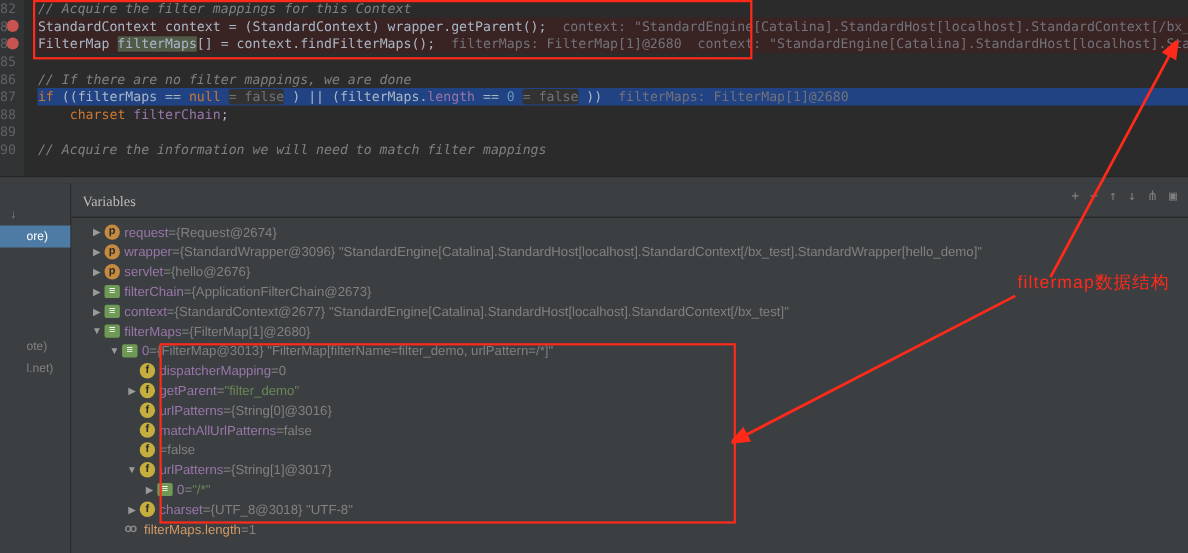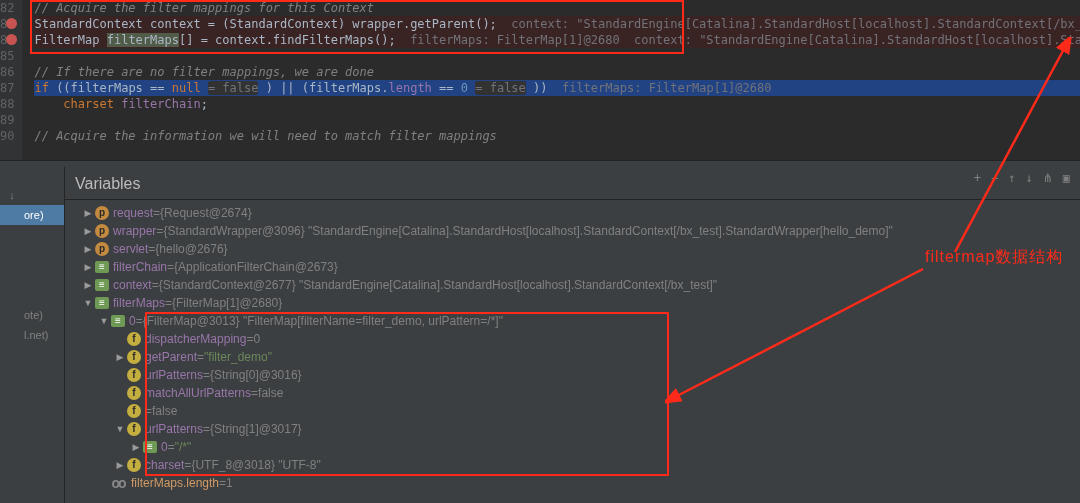--- a/index.html
+++ b/index.html
@@ -21,30 +21,30 @@
   
   .split{height:6px;background:#3c3f41;border-top:1px solid #232323}
   
   .dbg{height:337px;display:flex;background:#3c3f41}
   .dbg-left{width:64px;background:#3c3f41;border-right:1px solid #232323;color:#808080;font-family:"Segoe UI",Arial,sans-serif;font-size:11px;padding-top:18px}
   .dbg-left .row{display:flex;align-items:center;height:20px;padding-left:6px;gap:6px}
   .dbg-left .sel{background:#4e7ba3;color:#fff}
   .ico{display:inline-block;width:12px;text-align:center}
   
   .dbg-main{flex:1;background:#3c3f41;position:relative}
-  .var-h{font-family:Liberation Sans, sans-serif;font-size:16px;color:#bbb;padding:8px 10px 6px 10px;border-bottom:1px solid #232323}
+  .var-h{font-family:Liberation Serif, serif;font-size:13px;color:#bbb;padding:8px 10px 6px 10px;border-bottom:1px solid #232323}
   .toolbar{position:absolute;top:4px;right:10px;display:flex;gap:10px;color:#808080}
   .tree{padding:4px 0 0 4px;font-family:"Segoe UI",Arial,sans-serif;font-size:12px}
   .node{display:flex;align-items:center;height:18px;line-height:18px}
   .arr{width:14px;color:#9a9a9a;font-size:9px;text-align:center}
   .badge{display:inline-flex;align-items:center;justify-content:center;width:14px;height:14px;border-radius:50%;font-size:10px;font-weight:bold;margin-right:4px;color:#2b2b2b}
   .b-p{background:#c48a3f}
   .b-f{background:#c4ae3f}
   .b-eq{background:#6f9a55;border-radius:2px;width:14px;height:12px;color:#fff}
-  .b-oo{color:#888;background:none;font-size:14px;letter-spacing:-2px;margin-right:6px}
+  .b-oo{color:#888;background:none;font-size:11px;letter-spacing:-2px;margin-right:6px}
   .nm{color:#9876aa}
   .nm-o{color:#d19a66}
   .eq{color:#808080}
   .val{color:#808080}
   .val-s{color:#6a8759}
   .ind1{padding-left:12px}.ind2{padding-left:28px}.ind3{padding-left:44px}.ind4{padding-left:60px}
   
   .redbox2{position:absolute;left:80px;top:145px;width:520px;height:160px;border:2px solid #ff2a1a;pointer-events:none}
   .anno{position:absolute;left:860px;top:80px;color:#ff2a1a;font-family:"Microsoft YaHei",Arial,sans-serif;font-size:16px;letter-spacing:1px}
   .arrow{position:absolute;pointer-events:none}

